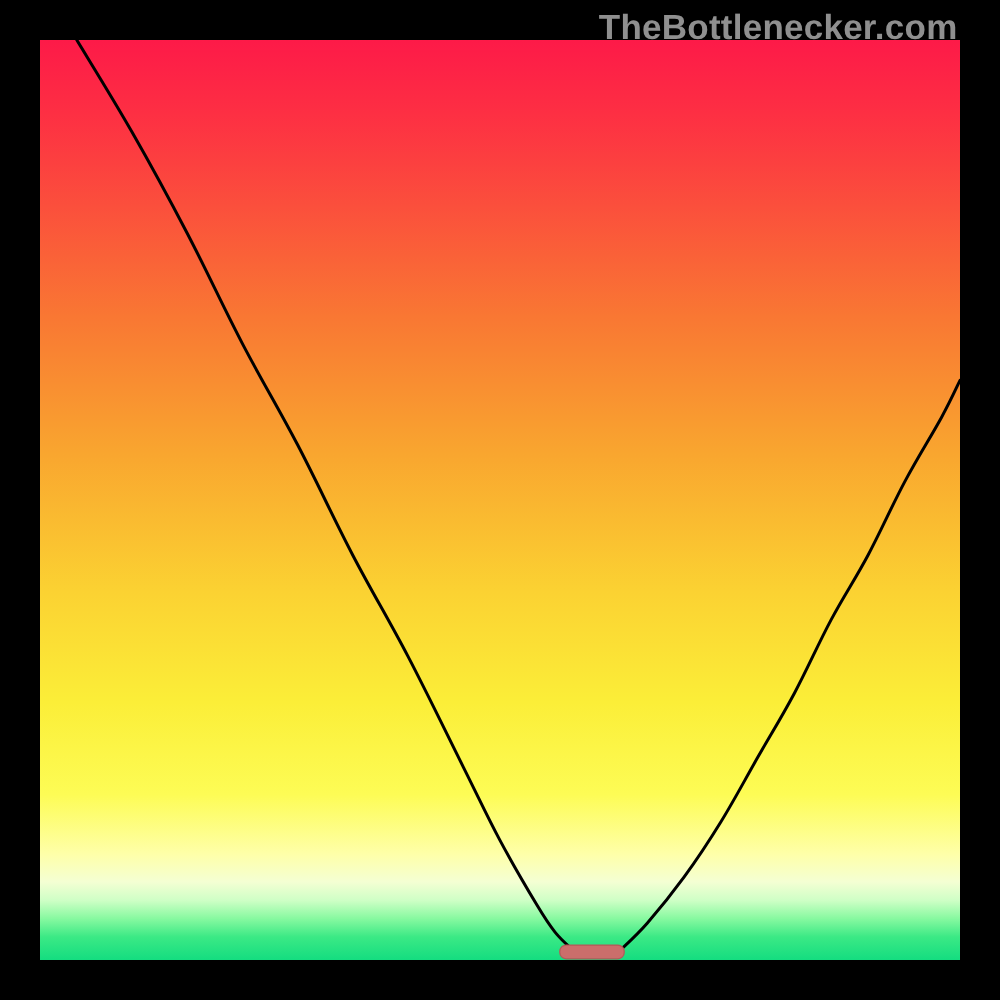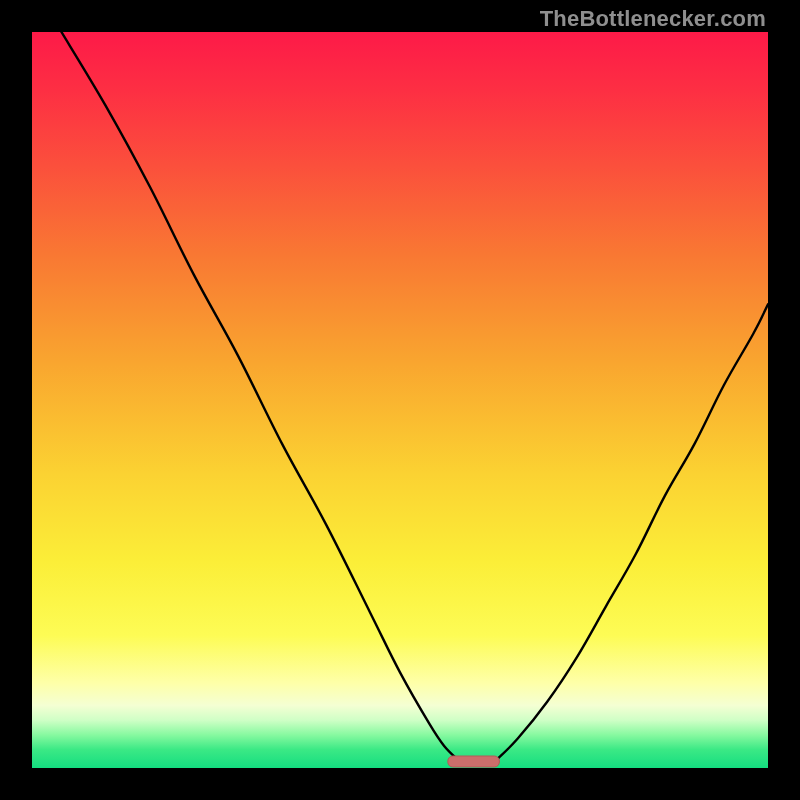--- a/index.html
+++ b/index.html
@@ -24,21 +24,21 @@
     left: 32px;
     width: 736px;
     height: 736px;
     overflow: hidden;
   }
   .attrib {
     position: absolute;
     top: 6px;
     right: 34px;
     font-family: Arial, Helvetica, sans-serif;
-    font-size: 22px;
+    font-size: 28px;
     font-weight: bold;
     color: #8f8f8f;
     letter-spacing: 0.2px;
   }
   svg { display: block; }
 </style>
 </head>
 <body>
 
 <div class="frame">

